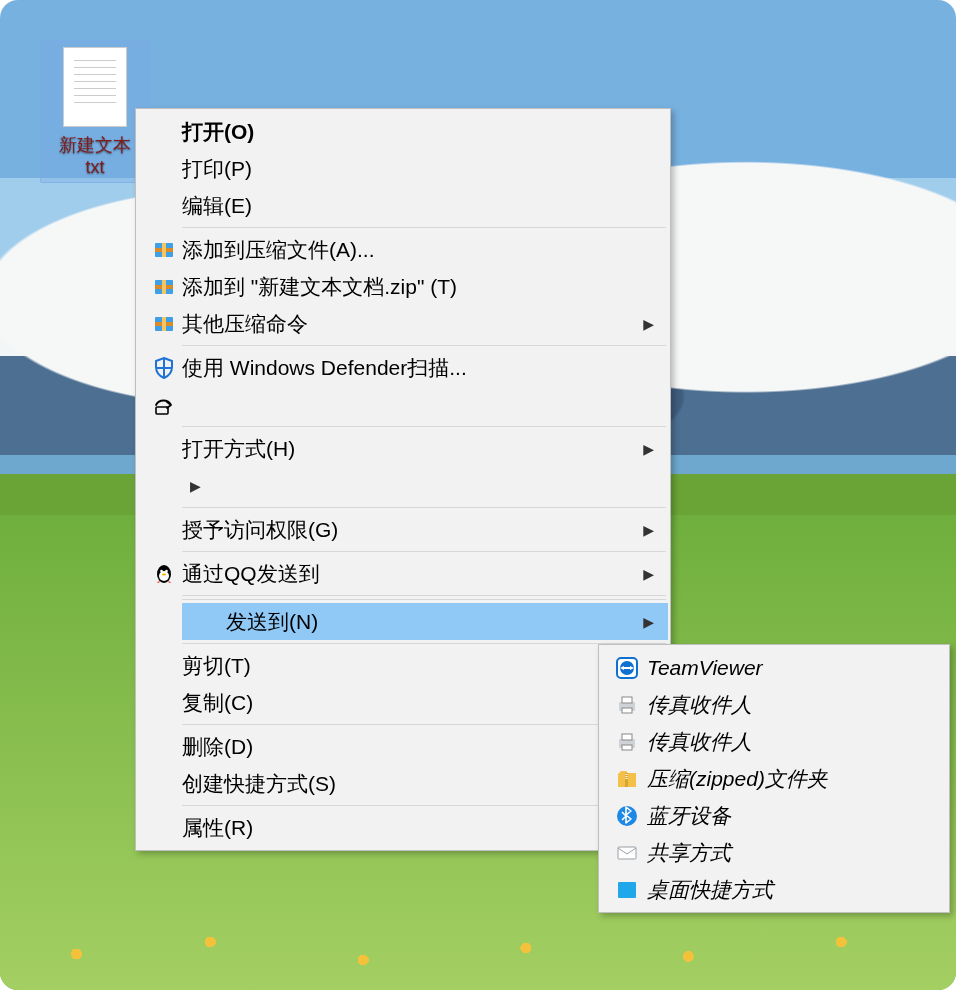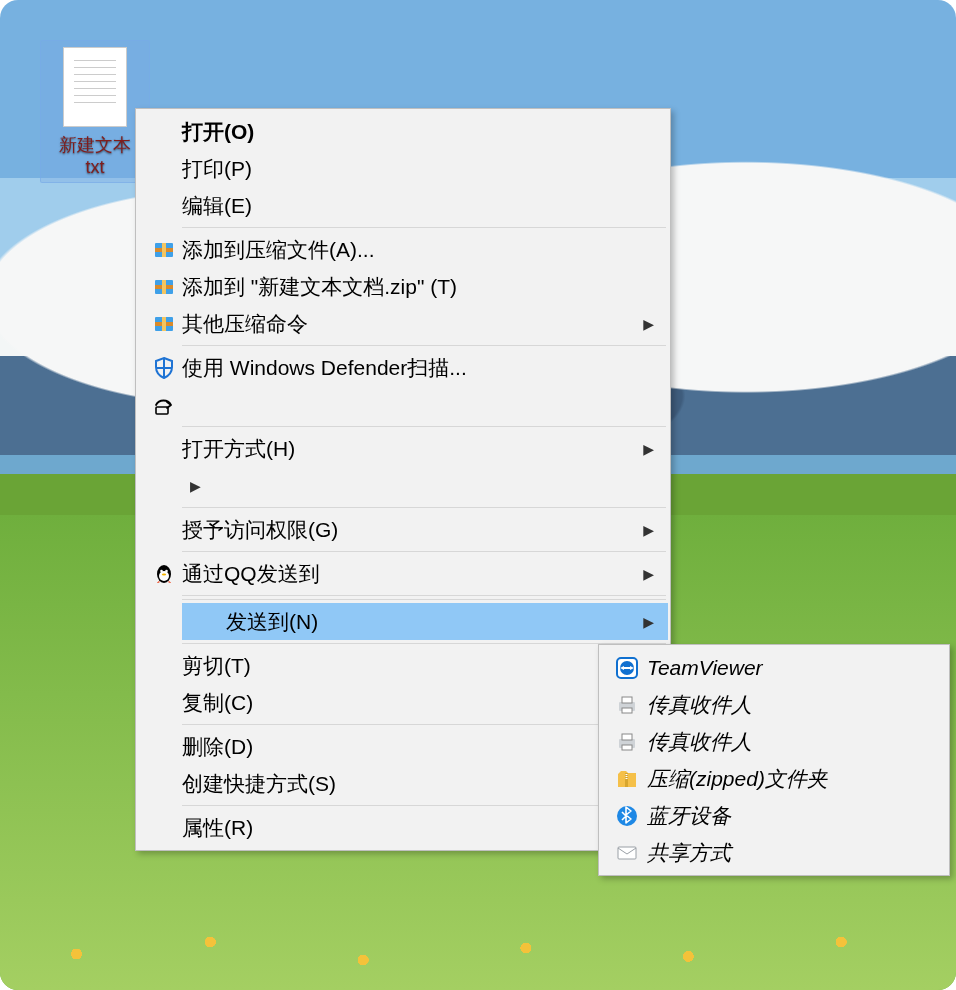--- a/index.html
+++ b/index.html
@@ -315,13 +315,21 @@
   </div>
   <div class="item">
     <span class="icon-slot">
       <svg class="ic" viewBox="0 0 24 24">
           <rect x="3" y="6" width="18" height="12" rx="1" fill="#fff" stroke="#9aa0a6"></rect>
           <path d="M3 7l9 6 9-6" fill="none" stroke="#9aa0a6"></path>
         </svg>
     </span>
       <span class="label">共享方式</span>
   </div>
+  <div class="item">
+    <span class="icon-slot">
+      <svg class="ic" viewBox="0 0 24 24">
+          <rect x="3" y="4" width="18" height="16" rx="1" fill="#1fa7ea"></rect>
+        </svg>
+    </span>
+      <span class="label">桌面快捷方式</span>
+  </div>
 </div>
 
 </body></html>

